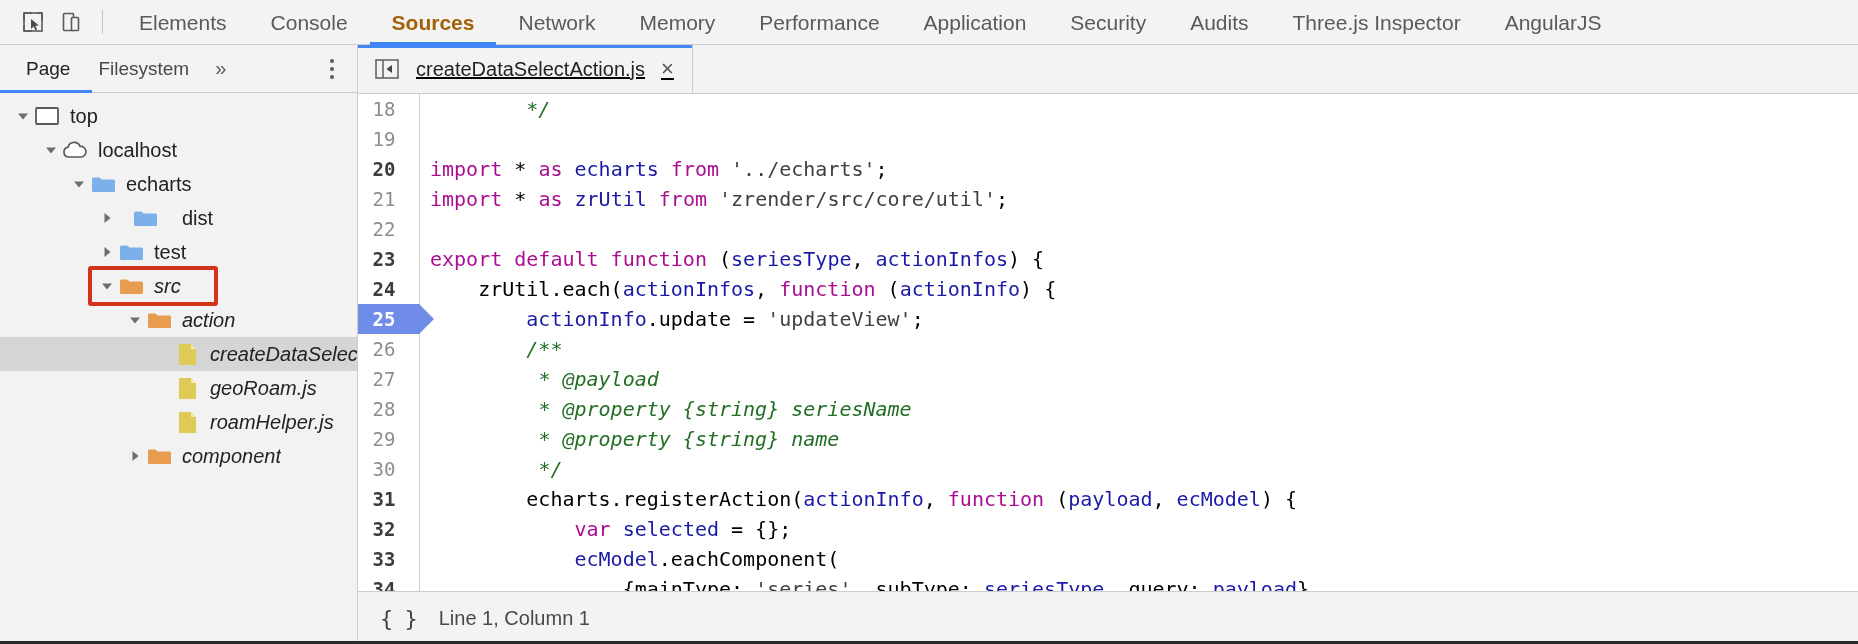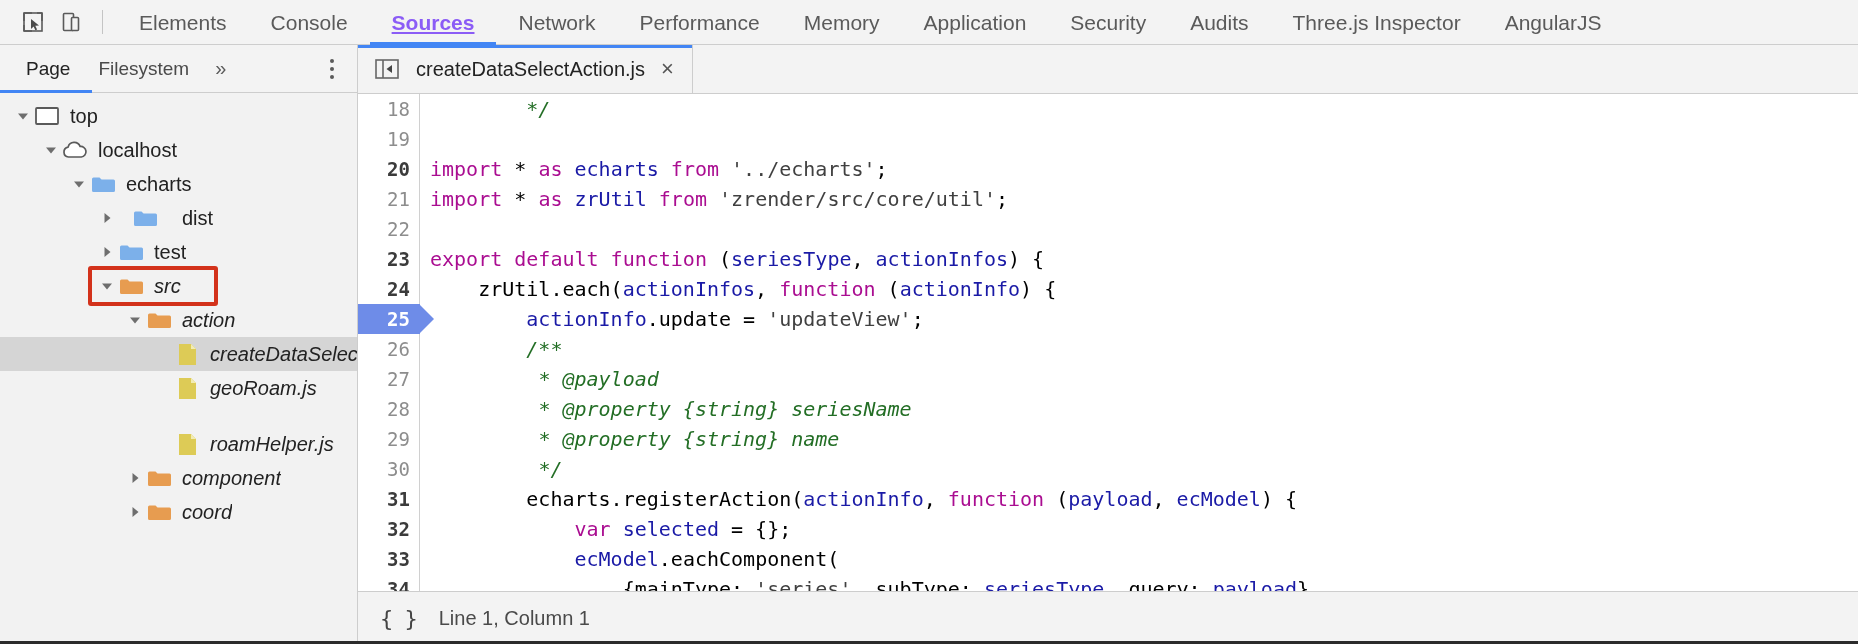--- a/index.html
+++ b/index.html
@@ -53,23 +53,22 @@
     font-size: 21px;
     color: #5a5a5a;
     padding: 0 22px;
     height: 45px;
     line-height: 45px;
     cursor: pointer;
     white-space: nowrap;
     position: relative;
   }
   .mtab.sel {
-    color: #8b5cf6;
+    color: #a16207;
     font-weight: bold;
-    text-decoration: underline;
   }
   .mtab.sel::after {
     content: "";
     position: absolute;
     left: 0; right: 0; bottom: 0;
     height: 3px;
     background: #4285f4;
   }
 
   
@@ -207,20 +206,21 @@
     position: relative;
   }
   .ftab {
     display: flex;
     align-items: center;
     padding: 0 18px 0 16px;
     background: #f3f3f3;
     border-right: 1px solid #cdcdcd;
     position: relative;
     cursor: pointer;
+    text-decoration: underline;
   }
   .ftab::before {
     content: "";
     position: absolute;
     left: 0; right: 0; top: 0;
     height: 3px;
     background: #4285f4;
   }
   .navicon {
     width: 26px;
@@ -257,21 +257,21 @@
     position: relative;
   }
   .cl {
     display: flex;
     height: 30px;
     align-items: center;
   }
   .gut {
     width: 62px;
     min-width: 62px;
-    text-align: right;
+    text-align: center;
     padding-right: 9px;
     box-sizing: border-box;
     color: #8d8d8d;
     border-right: 1px solid #d0d0d0;
     height: 30px;
     line-height: 30px;
     position: relative;
     font-size: 19px;
   }
   .gut.dark { color: #3b3b3b; font-weight: bold; }
@@ -351,22 +351,22 @@
         <rect x="4.5" y="3.5" width="10" height="17" rx="1" fill="none" stroke="#5a5a5a" stroke-width="1.6"></rect>
         <rect x="12.5" y="7.5" width="7" height="13" rx="1" fill="#f3f3f3" stroke="#5a5a5a" stroke-width="1.6"></rect>
       </svg>
     </div>
     <div class="tbdiv"></div>
 
     <div class="mtab">Elements</div>
     <div class="mtab">Console</div>
     <div class="mtab sel">Sources</div>
     <div class="mtab">Network</div>
+    <div class="mtab">Memory</div>
     <div class="mtab">Performance</div>
-    <div class="mtab">Memory</div>
     <div class="mtab">Application</div>
     <div class="mtab">Security</div>
     <div class="mtab">Audits</div>
     <div class="mtab">Three.js Inspector</div>
     <div class="mtab">AngularJS</div>
   </div>
 
   <div class="split">
 
     <div class="nav">
@@ -487,21 +487,21 @@
           <div class="row" style="padding-left: 152px;">
             <span class="tw none"></span>
             <span class="ico">
               <svg width="19" height="23" viewBox="0 0 19 23">
                 <path d="M1 1 h12 l5 5 v16 h-17 Z" fill="#ddcb56"></path>
                 <path d="M13 1 l5 5 h-5 Z" fill="#f2ecb4"></path>
               </svg>
             </span>
             <span class="lbl it">geoRoam.js</span>
           </div>
-          <div class="row" style="padding-left: 152px; margin-top: 22px;">
+          <div class="row" style="padding-left: 152px;">
             <span class="tw none"></span>
             <span class="ico">
               <svg width="19" height="23" viewBox="0 0 19 23">
                 <path d="M1 1 h12 l5 5 v16 h-17 Z" fill="#ddcb56"></path>
                 <path d="M13 1 l5 5 h-5 Z" fill="#f2ecb4"></path>
               </svg>
             </span>
             <span class="lbl it">roamHelper.js</span>
           </div>
           <div class="row" style="padding-left: 124px;">
@@ -509,33 +509,20 @@
               <svg width="12" height="12" viewBox="0 0 12 12">
                 <path d="M3.5 1 L3.5 11 L9.5 6 Z" fill="#6e6e6e"></path>
               </svg>
             </span>
             <span class="ico">
               <svg width="24" height="19" viewBox="0 0 24 19">
                 <path d="M1 4 a1.5 1.5 0 0 1 1.5 -1.5 h6 l2 2 h12 a1.5 1.5 0 0 1 1.5 1.5 v9.5 a1.5 1.5 0 0 1 -1.5 1.5 h-20 A1.5 1.5 0 0 1 1 15.5 Z" fill="#e79c50"></path>
               </svg>
             </span>
             <span class="lbl it">component</span>
-          </div>
-          <div class="row" style="padding-left: 124px;">
-            <span class="tw">
-              <svg width="12" height="12" viewBox="0 0 12 12">
-                <path d="M3.5 1 L3.5 11 L9.5 6 Z" fill="#6e6e6e"></path>
-              </svg>
-            </span>
-            <span class="ico">
-              <svg width="24" height="19" viewBox="0 0 24 19">
-                <path d="M1 4 a1.5 1.5 0 0 1 1.5 -1.5 h6 l2 2 h12 a1.5 1.5 0 0 1 1.5 1.5 v9.5 a1.5 1.5 0 0 1 -1.5 1.5 h-20 A1.5 1.5 0 0 1 1 15.5 Z" fill="#e79c50"></path>
-              </svg>
-            </span>
-            <span class="lbl it">coord</span>
           </div>
         </div>
     </div>
 
     <div class="editor">
       <div class="tabstrip">
         <div class="ftab">
           <span class="navicon">
             <svg width="24" height="20" viewBox="0 0 24 20">
               <rect x="1" y="1" width="22" height="18" fill="none" stroke="#666" stroke-width="1.6"></rect>

